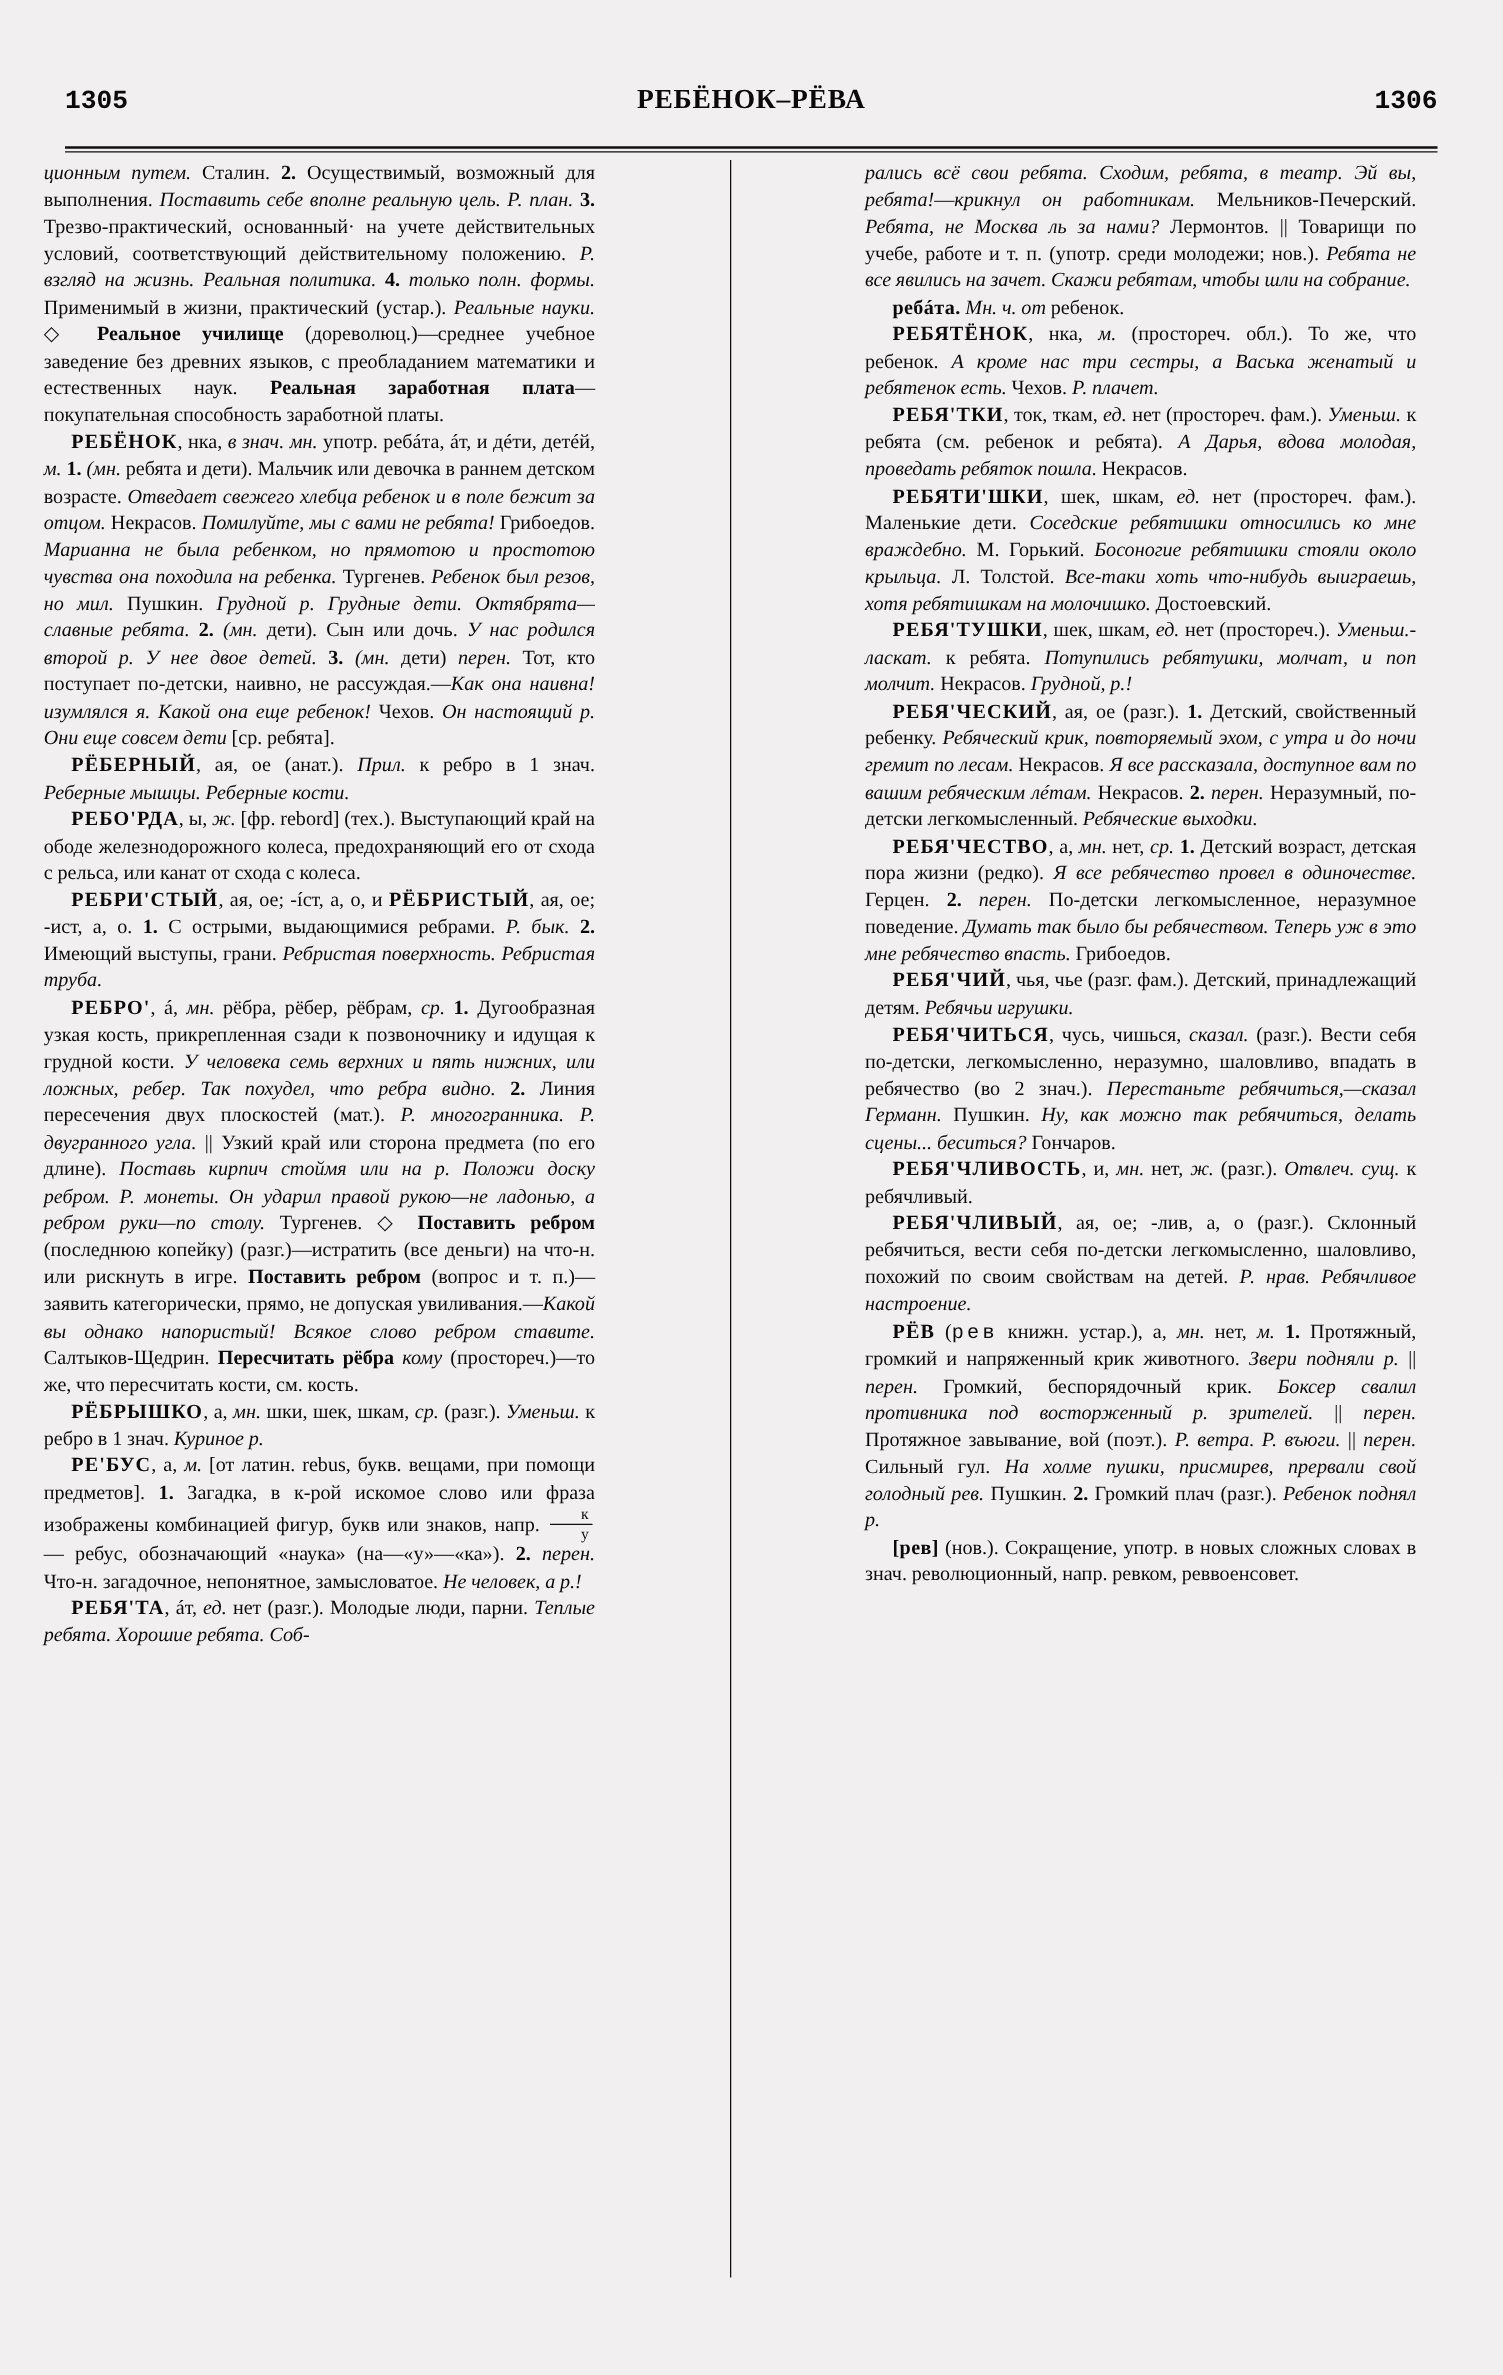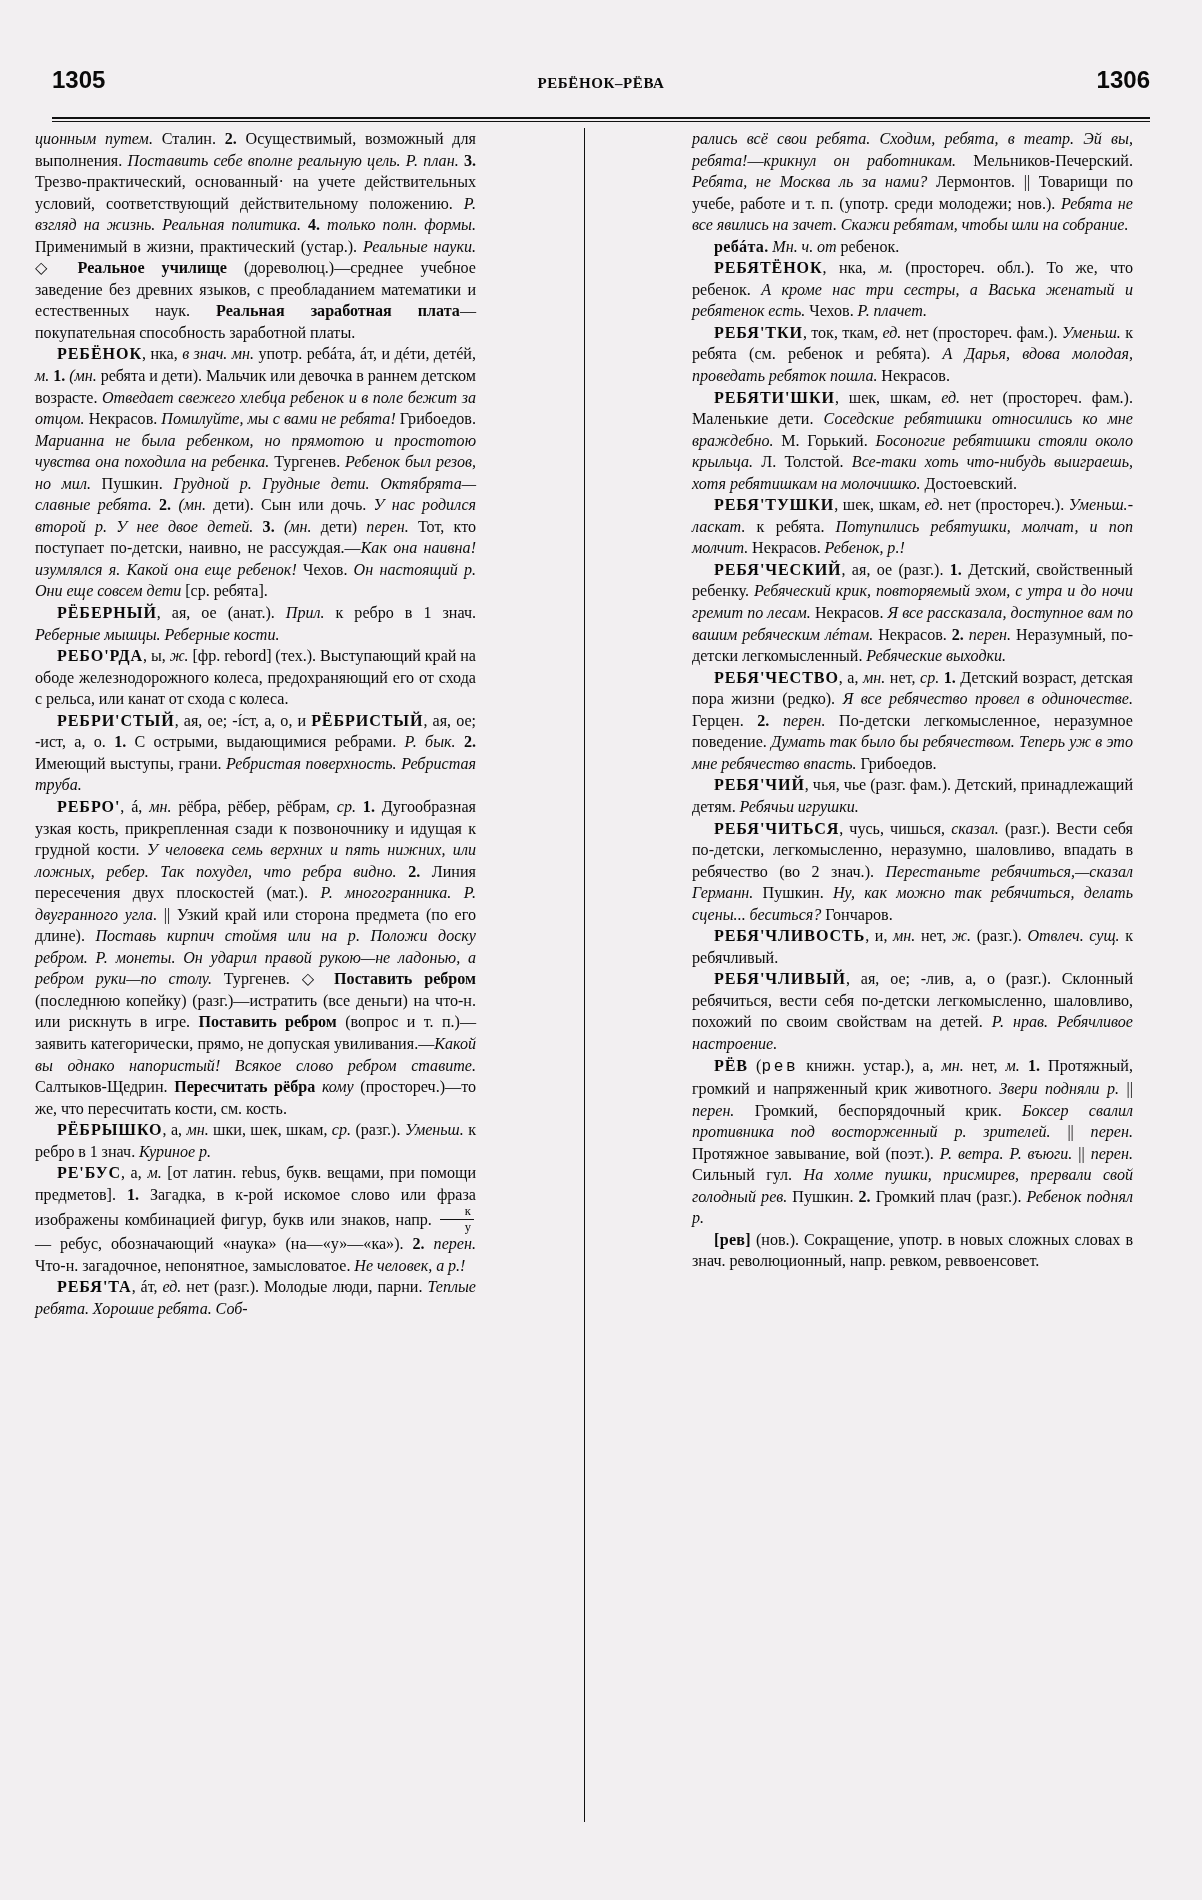--- a/index.html
+++ b/index.html
@@ -24,27 +24,27 @@
     left: 52px;
     right: 52px;
     top: 66px;
     height: 30px;
     display: flex;
     align-items: baseline;
     justify-content: space-between;
   }
   .folio {
     font-weight: bold;
-    font-size: 24px;
+    font-size: 21px;
     letter-spacing: 0px;
-    font-family: Liberation Sans, sans-serif;
+    font-family: Liberation Mono, monospace;
   }
   .head-word {
     font-weight: bold;
-    font-size: 15px;
+    font-size: 22px;
     letter-spacing: 0.6px;
   }
 
   .rule-double {
     position: absolute;
     left: 52px;
     right: 52px;
     top: 117px;
     height: 5px;
     border-top: 2.2px solid #111;
@@ -138,21 +138,21 @@
       </div>
     <div class="gutter">
       <div class="gutter-rule"></div>
     </div>
     <div class="col col-right" id="col-right">
         <p class="cont"><i>рались всё свои ребята. Сходим, ребята, в театр. Эй вы, ребята!</i>—<i>крикнул он работникам.</i> Мельников-Печерский. <i>Ребята, не Москва ль за нами?</i> Лермонтов. || Товарищи по учебе, работе и т. п. (употр. среди молодежи; нов.). <i>Ребята не все явились на зачет. Скажи ребятам, чтобы шли на собрание.</i></p>
         <p class=""><span class="hw-sm">ребáта.</span> <i>Мн. ч. от</i> ребенок.</p>
         <p class=""><span class="hw">РЕБЯТЁНОК</span>, нка, <i>м.</i> (простореч. обл.). То же, что ребенок. <i>А кроме нас три сестры, а Васька женатый и ребятенок есть.</i> Чехов. <i>Р. плачет.</i></p>
         <p class=""><span class="hw">РЕБЯ'ТКИ</span>, ток, ткам, <i>ед.</i> нет (простореч. фам.). <i>Уменьш.</i> к ребята (см. ребенок и ребята). <i>А Дарья, вдова молодая, проведать ребяток пошла.</i> Некрасов.</p>
         <p class=""><span class="hw">РЕБЯТИ'ШКИ</span>, шек, шкам, <i>ед.</i> нет (простореч. фам.). Маленькие дети. <i>Соседские ребятишки относились ко мне враждебно.</i> М. Горький. <i>Босоногие ребятишки стояли около крыльца.</i> Л. Толстой. <i>Все-таки хоть что-нибудь выиграешь, хотя ребятишкам на молочишко.</i> Достоевский.</p>
-        <p class=""><span class="hw">РЕБЯ'ТУШКИ</span>, шек, шкам, <i>ед.</i> нет (простореч.). <i>Уменьш.-ласкат.</i> к ребята. <i>Потупились ребятушки, молчат, и поп молчит.</i> Некрасов. <i>Ребенок, р.!</i></p>
+        <p class=""><span class="hw">РЕБЯ'ТУШКИ</span>, шек, шкам, <i>ед.</i> нет (простореч.). <i>Уменьш.-ласкат.</i> к ребята. <i>Потупились ребятушки, молчат, и поп молчит.</i> Некрасов. <i>Грудной, р.!</i></p>
         <p class=""><span class="hw">РЕБЯ'ЧЕСКИЙ</span>, ая, ое (разг.). <b>1.</b> Детский, свойственный ребенку. <i>Ребяческий крик, повторяемый эхом, с утра и до ночи гремит по лесам.</i> Некрасов. <i>Я все рассказала, доступное вам по вашим ребяческим лéтам.</i> Некрасов. <b>2.</b> <i>перен.</i> Неразумный, по-детски легкомысленный. <i>Ребяческие выходки.</i></p>
         <p class=""><span class="hw">РЕБЯ'ЧЕСТВО</span>, а, <i>мн.</i> нет, <i>ср.</i> <b>1.</b> Детский возраст, детская пора жизни (редко). <i>Я все ребячество провел в одиночестве.</i> Герцен. <b>2.</b> <i>перен.</i> По-детски легкомысленное, неразумное поведение. <i>Думать так было бы ребячеством. Теперь уж в это мне ребячество впасть.</i> Грибоедов.</p>
         <p class=""><span class="hw">РЕБЯ'ЧИЙ</span>, чья, чье (разг. фам.). Детский, принадлежащий детям. <i>Ребячьи игрушки.</i></p>
         <p class=""><span class="hw">РЕБЯ'ЧИТЬСЯ</span>, чусь, чишься, <i>сказал.</i> (разг.). Вести себя по-детски, легкомысленно, неразумно, шаловливо, впадать в ребячество (во 2 знач.). <i>Перестаньте ребячиться,—сказал Германн.</i> Пушкин. <i>Ну, как можно так ребячиться, делать сцены... беситься?</i> Гончаров.</p>
         <p class=""><span class="hw">РЕБЯ'ЧЛИВОСТЬ</span>, и, <i>мн.</i> нет, <i>ж.</i> (разг.). <i>Отвлеч. сущ.</i> к ребячливый.</p>
         <p class=""><span class="hw">РЕБЯ'ЧЛИВЫЙ</span>, ая, ое; -лив, а, о (разг.). Склонный ребячиться, вести себя по-детски легкомысленно, шаловливо, похожий по своим свойствам на детей. <i>Р. нрав. Ребячливое настроение.</i></p>
         <p class=""><span class="hw">РЁВ</span> (<span class="sp">рев</span> книжн. устар.), а, <i>мн.</i> нет, <i>м.</i> <b>1.</b> Протяжный, громкий и напряженный крик животного. <i>Звери подняли р.</i> || <i>перен.</i> Громкий, беспорядочный крик. <i>Боксер свалил противника под восторженный р. зрителей.</i> || <i>перен.</i> Протяжное завывание, вой (поэт.). <i>Р. ветра. Р. въюги.</i> || <i>перен.</i> Сильный гул. <i>На холме пушки, присмирев, прервали свой голодный рев.</i> Пушкин. <b>2.</b> Громкий плач (разг.). <i>Ребенок поднял р.</i></p>
         <p class=""><span class="hw-sm">[рев]</span> (нов.). Сокращение, употр. в новых сложных словах в знач. революционный, напр. ревком, реввоенсовет.</p>
       </div>
   </div>

